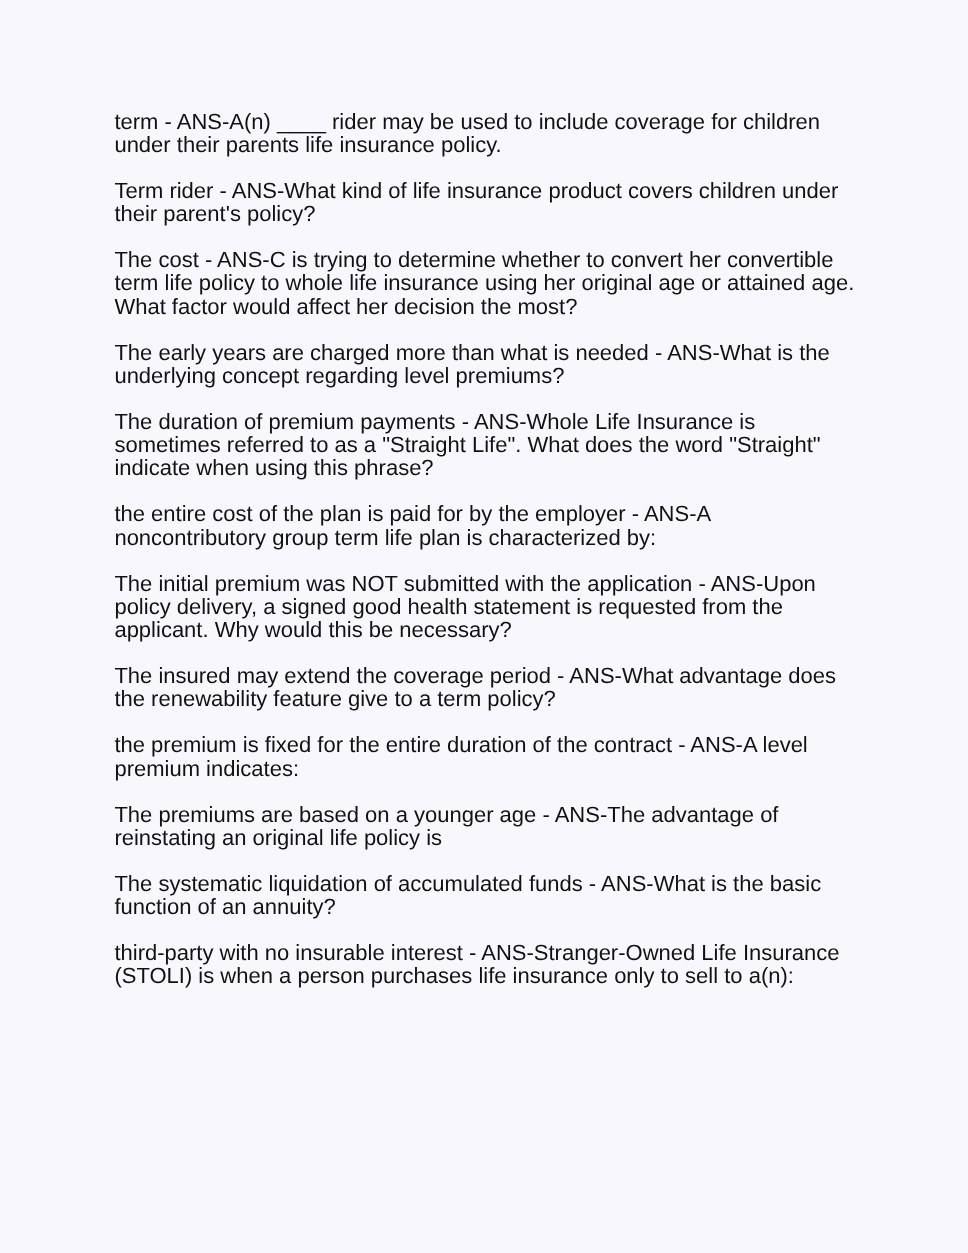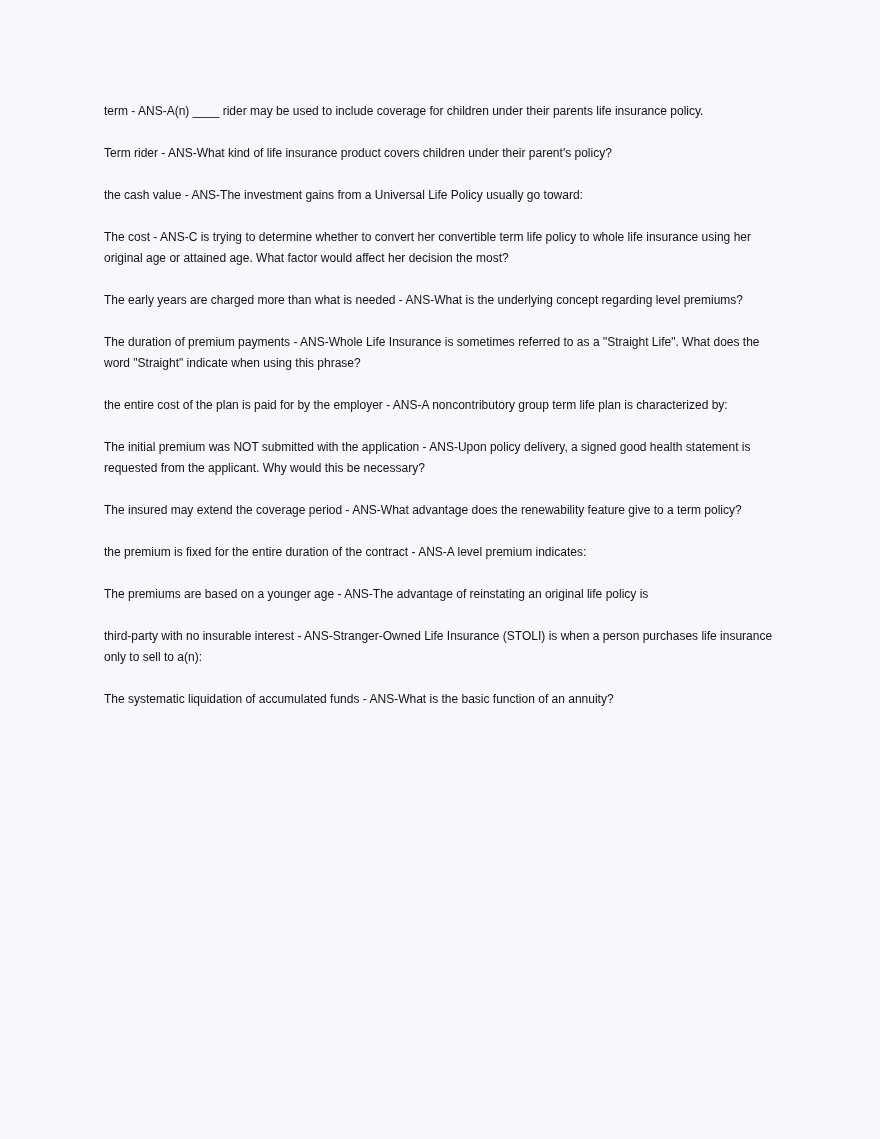--- a/index.html
+++ b/index.html
@@ -12,39 +12,38 @@
     height: 1139px;
     overflow: hidden;
     position: relative;
   }
   .page {
     position: absolute;
     left: 104px;
     top: 101px;
     width: 680px;
     font-family: "Liberation Sans", sans-serif;
-    font-size: 12px;
+    font-size: 20px;
     line-height: 21px;
     color: #111111;
   }
   .entry {
     margin: 0 0 21px 0;
     padding: 0;
   }
 </style>
 </head>
 <body>
 
 <div class="page">
   <p class="entry"><span>term</span><span> - ANS-</span><span>A(n) ____ rider may be used to include coverage for children under their parents life insurance policy.</span></p>
   <p class="entry"><span>Term rider</span><span> - ANS-</span><span>What kind of life insurance product covers children under their parent's policy?</span></p>
-  <p class="entry"><span>the cash value</span><span> - ANS-</span><span>The investment gains from a Universal Life Policy usually go toward:</span></p>
   <p class="entry"><span>The cost</span><span> - ANS-</span><span>C is trying to determine whether to convert her convertible term life policy to whole life insurance using her original age or attained age. What factor would affect her decision the most?</span></p>
   <p class="entry"><span>The early years are charged more than what is needed</span><span> - ANS-</span><span>What is the underlying concept regarding level premiums?</span></p>
   <p class="entry"><span>The duration of premium payments</span><span> - ANS-</span><span>Whole Life Insurance is sometimes referred to as a "Straight Life". What does the word "Straight" indicate when using this phrase?</span></p>
   <p class="entry"><span>the entire cost of the plan is paid for by the employer</span><span> - ANS-</span><span>A noncontributory group term life plan is characterized by:</span></p>
   <p class="entry"><span>The initial premium was NOT submitted with the application</span><span> - ANS-</span><span>Upon policy delivery, a signed good health statement is requested from the applicant. Why would this be necessary?</span></p>
   <p class="entry"><span>The insured may extend the coverage period</span><span> - ANS-</span><span>What advantage does the renewability feature give to a term policy?</span></p>
   <p class="entry"><span>the premium is fixed for the entire duration of the contract</span><span> - ANS-</span><span>A level premium indicates:</span></p>
   <p class="entry"><span>The premiums are based on a younger age</span><span> - ANS-</span><span>The advantage of reinstating an original life policy is</span></p>
+  <p class="entry"><span>The systematic liquidation of accumulated funds</span><span> - ANS-</span><span>What is the basic function of an annuity?</span></p>
   <p class="entry"><span>third-party with no insurable interest</span><span> - ANS-</span><span>Stranger-Owned Life Insurance (STOLI) is when a person purchases life insurance only to sell to a(n):</span></p>
-  <p class="entry"><span>The systematic liquidation of accumulated funds</span><span> - ANS-</span><span>What is the basic function of an annuity?</span></p>
 </div>
 
 </body></html>

